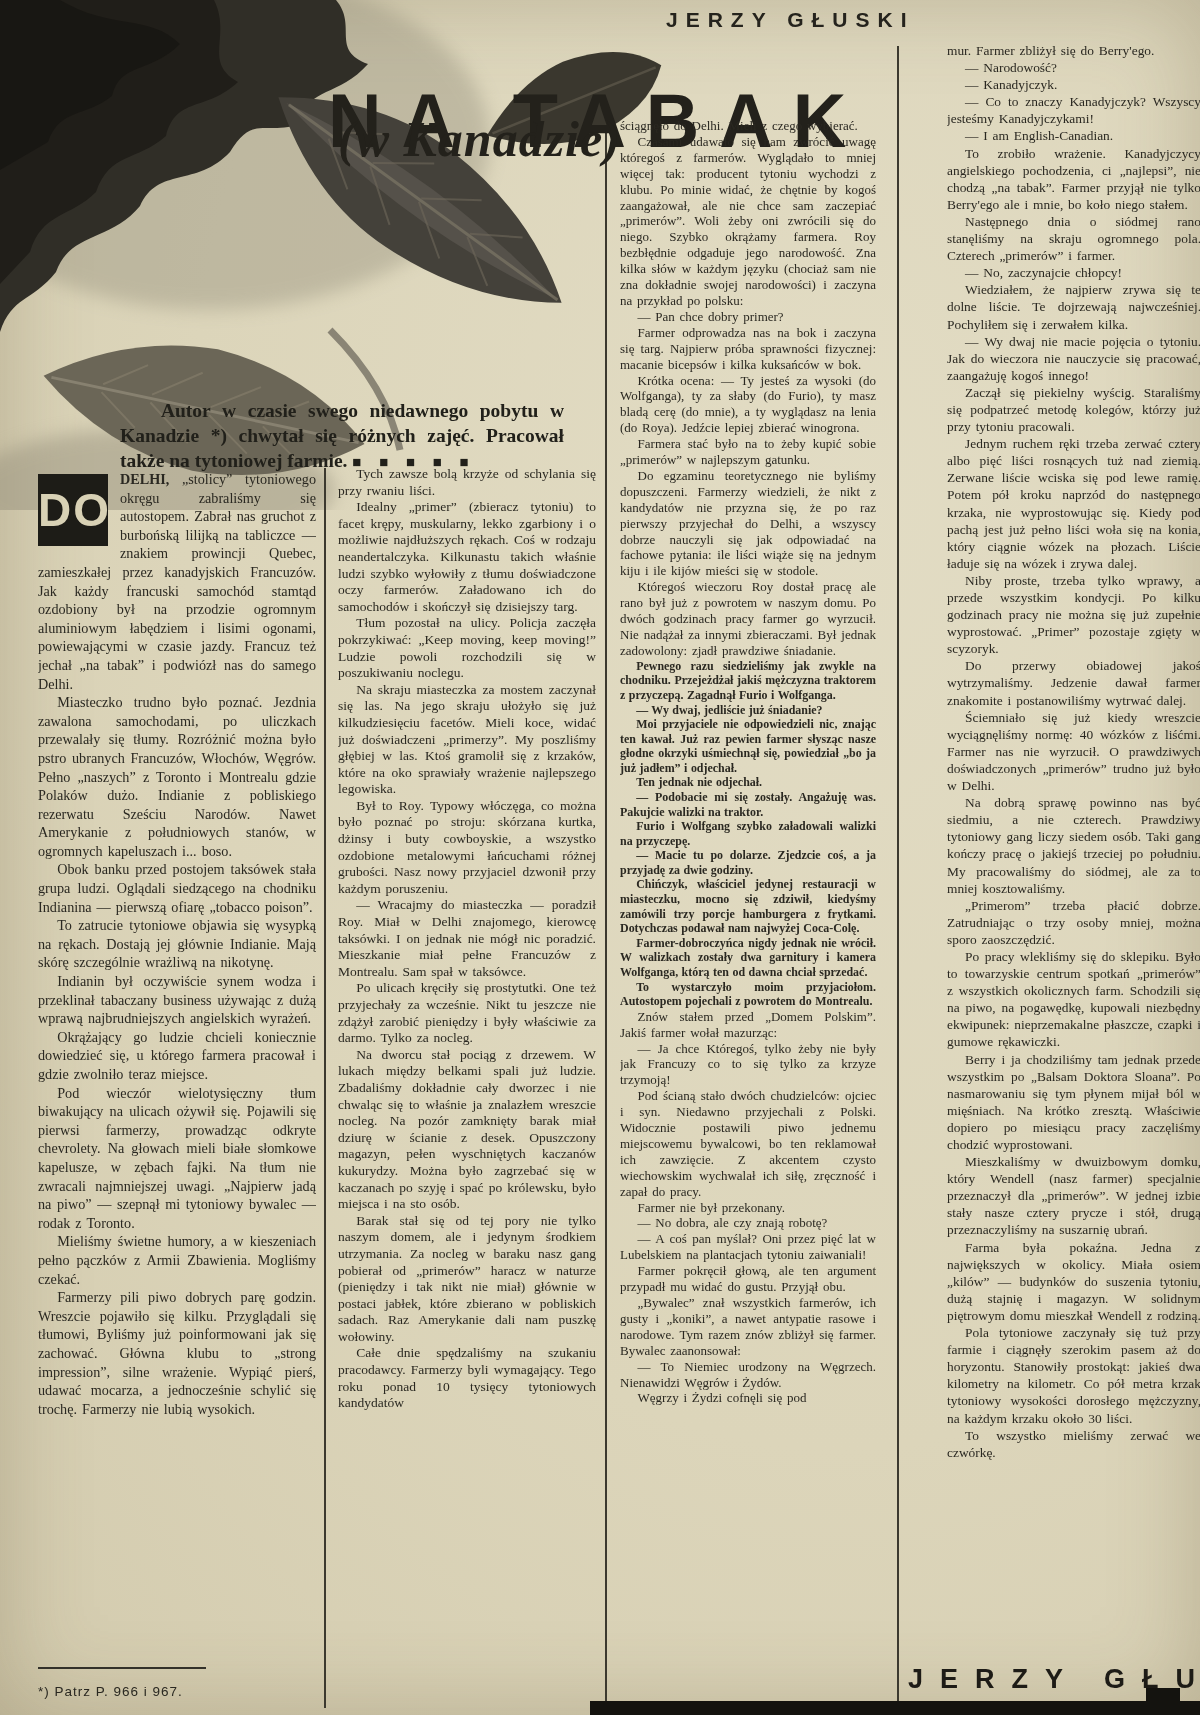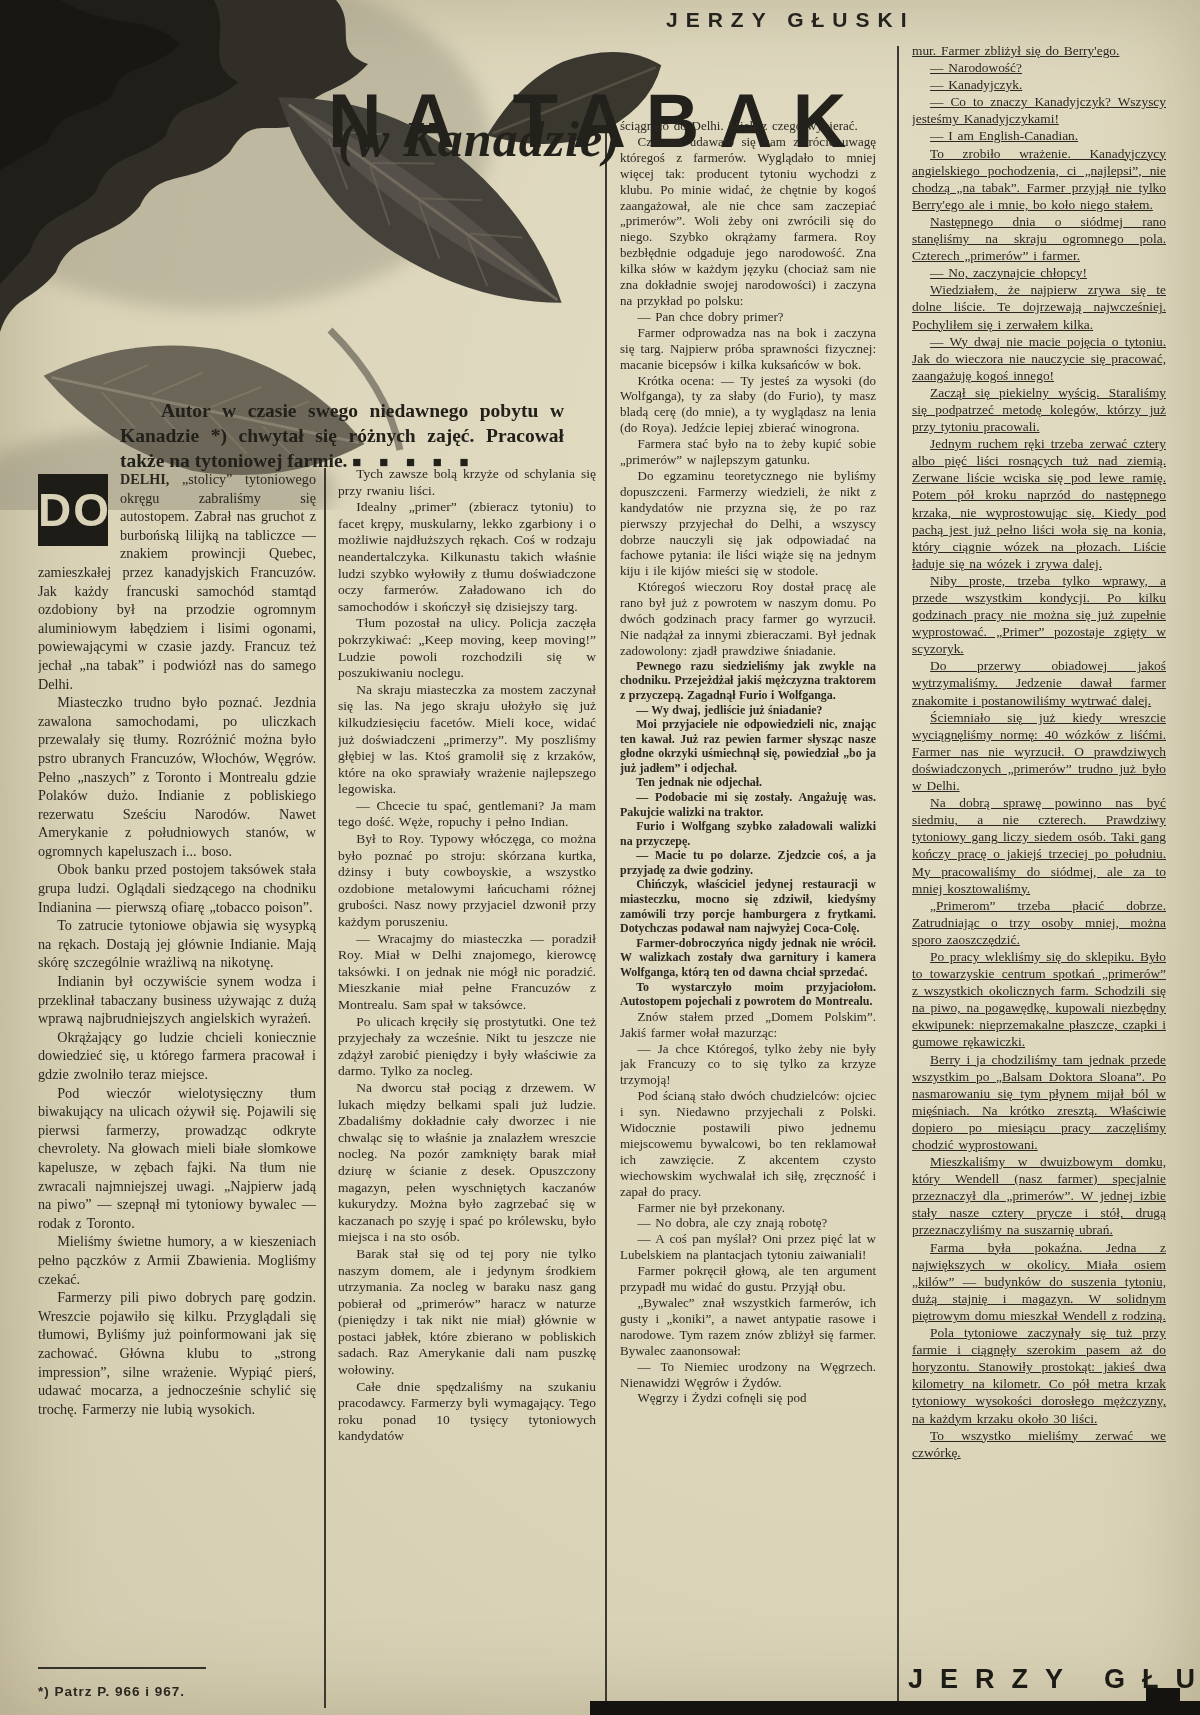--- a/index.html
+++ b/index.html
@@ -43,35 +43,35 @@
   .intro .bullets{letter-spacing:7px; font-size:15px;}
   
   .col{
     position:absolute; z-index:3; overflow:hidden;
     text-align:justify;
   }
   .col-a{left:38px;  top:470px; width:278px; height:1238px;
          font-size:14.2px; line-height:18.6px; display:flex; flex-direction:column;}
   .col-b{left:338px; top:466px; width:258px; height:1242px; font-size:13.5px; line-height:16.6px;}
   .col-c{left:620px; top:118px; width:256px; height:1586px; font-size:13px;   line-height:15.9px;}
-  .col-d{left:912px; top:42px;  width:254px; height:1620px; font-size:13.4px; line-height:17.1px;text-decoration:underline;}
+  .col-d{left:947px; top:42px;  width:254px; height:1620px; font-size:13.4px; line-height:17.1px;}
   .para{margin:0; text-indent:1.35em; word-spacing:1.5px;}
   .para.noindent{text-indent:0;}
   .para.bs{font-weight:700; font-size:.92em; line-height:1.22; word-spacing:.5px;}
   .lead-bold{font-weight:700;}
   .dropcap{
     float:left; width:70px; height:72px; margin:4px 12px 2px 0;
     background:#1d1c17; color:#d8d1b5;
     font-family:"Liberation Sans", sans-serif; font-weight:700;
     font-size:46px; line-height:72px; text-align:right; letter-spacing:2px;
   }
   .fn-wrap{margin-top:auto; padding-bottom:6px;}
   .fn-rule{width:168px; border-top:2px solid #33312a; margin:0 0 14px 0;}
   .footnote{
-    font-family:"Liberation Sans", sans-serif; font-weight:700;
+    font-family:"Liberation Sans", sans-serif; font-weight:400;
     font-size:13.5px; letter-spacing:1px; text-indent:0; text-align:left;
   }
   
   .vrule{position:absolute; width:2px; background:#3c392f; z-index:2;}
   .vrule-ab{left:324px; top:468px; height:1240px;}
   .vrule-bc{left:605px; top:120px; height:1586px;}
   .vrule-cd{left:897px; top:46px;  height:1660px;}
   
   .author-bottom{
     position:absolute; left:908px; top:1664px; z-index:3;
@@ -155,21 +155,20 @@
       <div class="fn-rule"></div>
       <div class="footnote">*) Patrz P. 966 i 967.</div>
     </div>
   </div>
 
   <div class="col col-b">
       <p class="para">Tych zawsze bolą krzyże od schylania się przy rwaniu liści.</p>
       <p class="para">Idealny „primer” (zbieracz tytoniu) to facet krępy, muskularny, lekko zgarbiony i o możliwie najdłuższych rękach. Coś w rodzaju neandertalczyka. Kilkunastu takich właśnie ludzi szybko wyłowiły z tłumu doświadczone oczy farmerów. Załadowano ich do samochodów i skończył się dzisiejszy targ.</p>
       <p class="para">Tłum pozostał na ulicy. Policja zaczęła pokrzykiwać: „Keep moving, keep moving!” Ludzie powoli rozchodzili się w poszukiwaniu noclegu.</p>
       <p class="para">Na skraju miasteczka za mostem zaczynał się las. Na jego skraju ułożyło się już kilkudziesięciu facetów. Mieli koce, widać już doświadczeni „primerzy”. My poszliśmy głębiej w las. Ktoś gramolił się z krzaków, które na oko sprawiały wrażenie najlepszego legowiska.</p>
-      <p class="para">— Chcecie tu spać, gentlemani? Ja mam tego dość. Węże, ropuchy i pełno Indian.</p>
       <p class="para">Był to Roy. Typowy włóczęga, co można było poznać po stroju: skórzana kurtka, dżinsy i buty cowboyskie, a wszystko ozdobione metalowymi łańcuchami różnej grubości. Nasz nowy przyjaciel dzwonił przy każdym poruszeniu.</p>
       <p class="para">— Wracajmy do miasteczka — poradził Roy. Miał w Delhi znajomego, kierowcę taksówki. I on jednak nie mógł nic poradzić. Mieszkanie miał pełne Francuzów z Montrealu. Sam spał w taksówce.</p>
       <p class="para">Po ulicach kręciły się prostytutki. One też przyjechały za wcześnie. Nikt tu jeszcze nie zdążył zarobić pieniędzy i były właściwie za darmo. Tylko za nocleg.</p>
       <p class="para">Na dworcu stał pociąg z drzewem. W lukach między belkami spali już ludzie. Zbadaliśmy dokładnie cały dworzec i nie chwaląc się to właśnie ja znalazłem wreszcie nocleg. Na pozór zamknięty barak miał dziurę w ścianie z desek. Opuszczony magazyn, pełen wyschniętych kaczanów kukurydzy. Można było zagrzebać się w kaczanach po szyję i spać po królewsku, było miejsca i na sto osób.</p>
       <p class="para">Barak stał się od tej pory nie tylko naszym domem, ale i jedynym środkiem utrzymania. Za nocleg w baraku nasz gang pobierał od „primerów” haracz w naturze (pieniędzy i tak nikt nie miał) głównie w postaci jabłek, które zbierano w pobliskich sadach. Raz Amerykanie dali nam puszkę wołowiny.</p>
       <p class="para">Całe dnie spędzaliśmy na szukaniu pracodawcy. Farmerzy byli wymagający. Tego roku ponad 10 tysięcy tytoniowych kandydatów</p>
     </div>
 
   <div class="col col-c">
       <p class="para noindent">ściągnęło do Delhi. Mieli z czego wybierać.</p>

